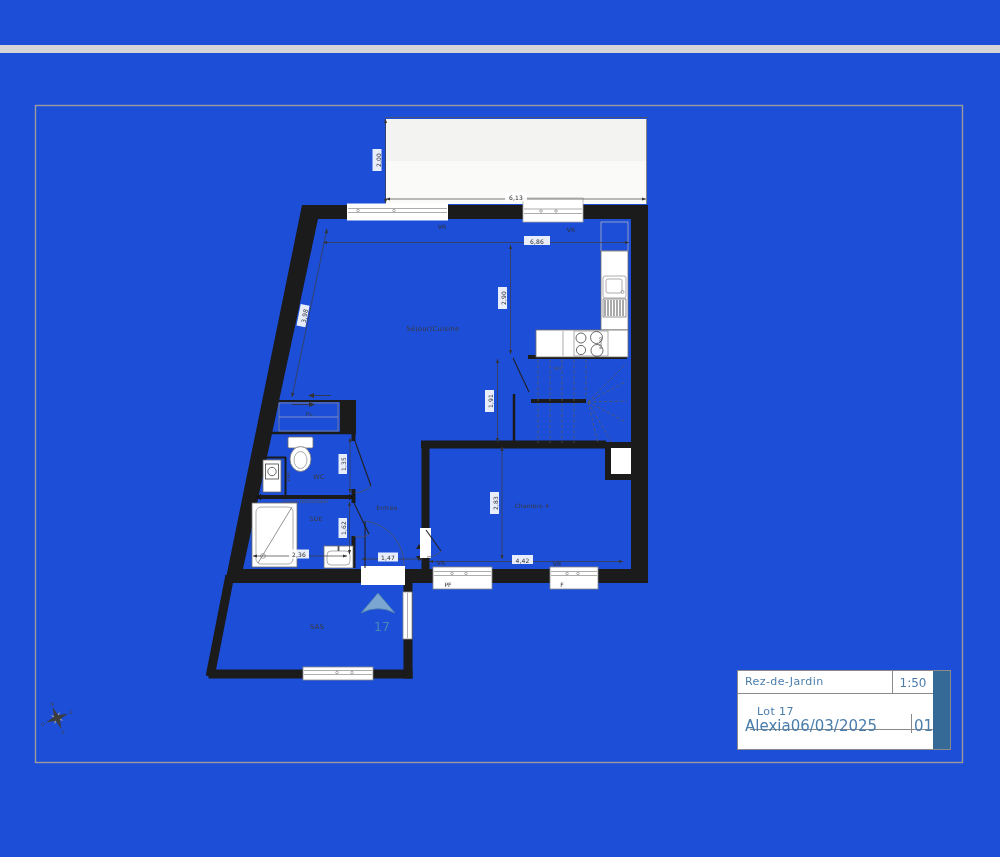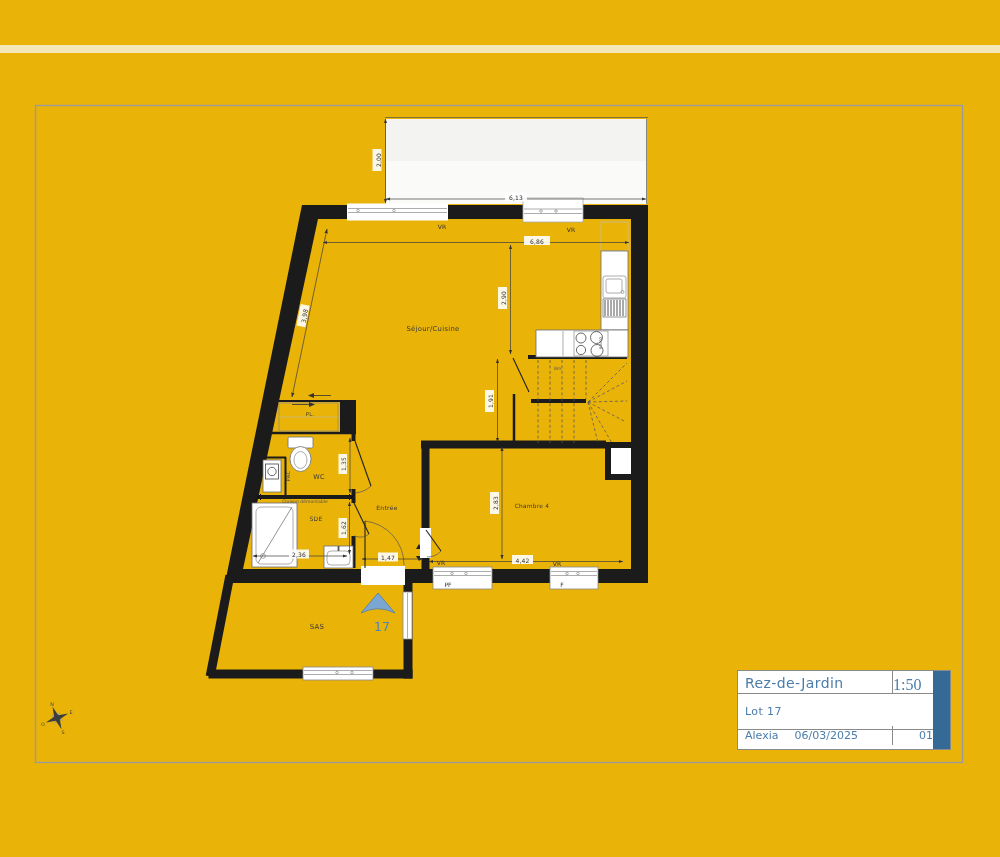--- a/index.html
+++ b/index.html
@@ -1,16 +1,16 @@
 <!DOCTYPE html>
 <html><head>
 <meta charset="utf-8">
 <style>
   html,body{margin:0;padding:0;background:#fff;}
-  .page{position:relative;width:1000px;height:857px;background:#eab308;overflow:hidden;
+  .page{position:relative;width:1000px;height:857px;background:#1d4ed8;overflow:hidden;
         font-family:"DejaVu Sans",sans-serif;}
   svg{position:absolute;left:0;top:0;}
   svg text{font-family:"DejaVu Sans",sans-serif;}
   .dim{font-size:6px;fill:#2e2e2e;letter-spacing:.2px;}
   .room{fill:#3a3a3a;letter-spacing:.3px;}
   .win{font-size:6px;fill:#2e2e2e;}
   .tinynote{fill:#555;}
   .wall{fill:#1b1b1b;}
   .dimline{stroke:#3c3c3c;stroke-width:.7;fill:none;}
   .refline{stroke:#555;stroke-width:.7;fill:none;}
@@ -18,25 +18,25 @@
   .fixn{stroke:#8a8a8a;stroke-width:.7;fill:none;}
   .leaf{stroke:#222;stroke-width:1.1;fill:none;}
   .arc{stroke:#555;stroke-width:.7;fill:none;}
   .step{stroke:#5a5a5a;stroke-width:.8;stroke-dasharray:3 2.4;fill:none;}
 
   
   .tb{position:absolute;left:737px;top:670px;width:212px;height:78px;border:1px solid #8a8a8a;
       background:#fff;color:#4b7dab;}
   .tb-bar{position:absolute;right:0;top:0;width:17px;height:78px;background:#356a97;}
   .tb-r1{position:absolute;left:0;top:0;right:17px;height:22px;border-bottom:1px solid #8a8a8a;display:flex;}
-  .tb-title{flex:1;padding:4px 0 0 7px;font-size:14px;letter-spacing:.4px;}
-  .tb-scale{width:40px;border-left:1px solid #8a8a8a;padding-top:5px;font-size:16px;font-family:Liberation Serif, serif;}
-  .tb-r2{position:absolute;top:23px;left:0;right:17px;height:35px;border-bottom:1px solid #8a8a8a;}
+  .tb-title{flex:1;padding:4px 0 0 7px;font-size:11px;letter-spacing:.4px;}
+  .tb-scale{width:40px;border-left:1px solid #8a8a8a;text-align:center;padding-top:5px;font-size:12px;}
+  .tb-r2{position:absolute;top:23px;left:12px;right:17px;height:35px;border-bottom:1px solid #8a8a8a;}
   .tb-lot{padding:11px 0 0 7px;font-size:11px;letter-spacing:.4px;}
-  .tb-r3{position:absolute;bottom:4px;left:0;right:17px;height:19px;display:flex;font-size:11px;gap:28px;}
+  .tb-r3{position:absolute;bottom:16px;left:0;right:17px;height:19px;display:flex;font-size:15px;gap:28px;}
   .tb-ad{flex:1;display:flex;justify-content:space-between;padding:3px 6px 0 7px;}
   .tb-index{width:40px;border-left:1px solid #8a8a8a;text-align:right;padding-top:3px;}
 </style>
 </head>
 <body>
 
 <div class="page">
 <svg width="1000" height="857" viewBox="0 0 1000 857">
   <defs>
     <marker id="mA" viewBox="0 0 10 10" refX="9" refY="5" markerWidth="7" markerHeight="7" orient="auto-start-reverse">

